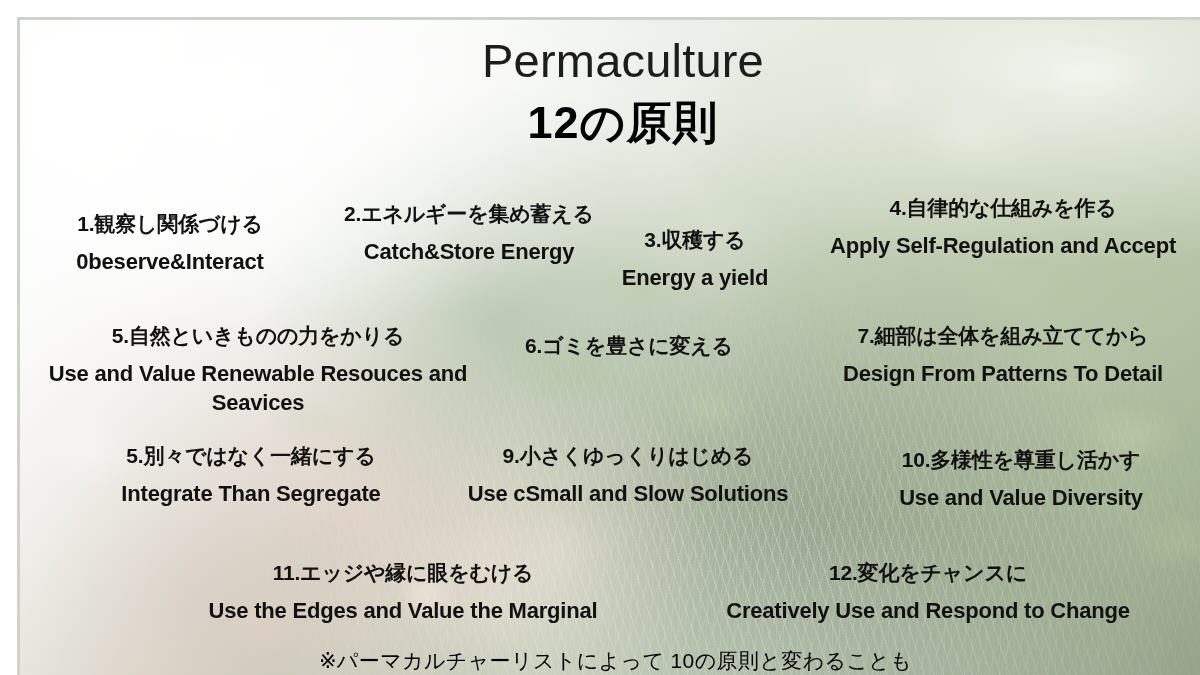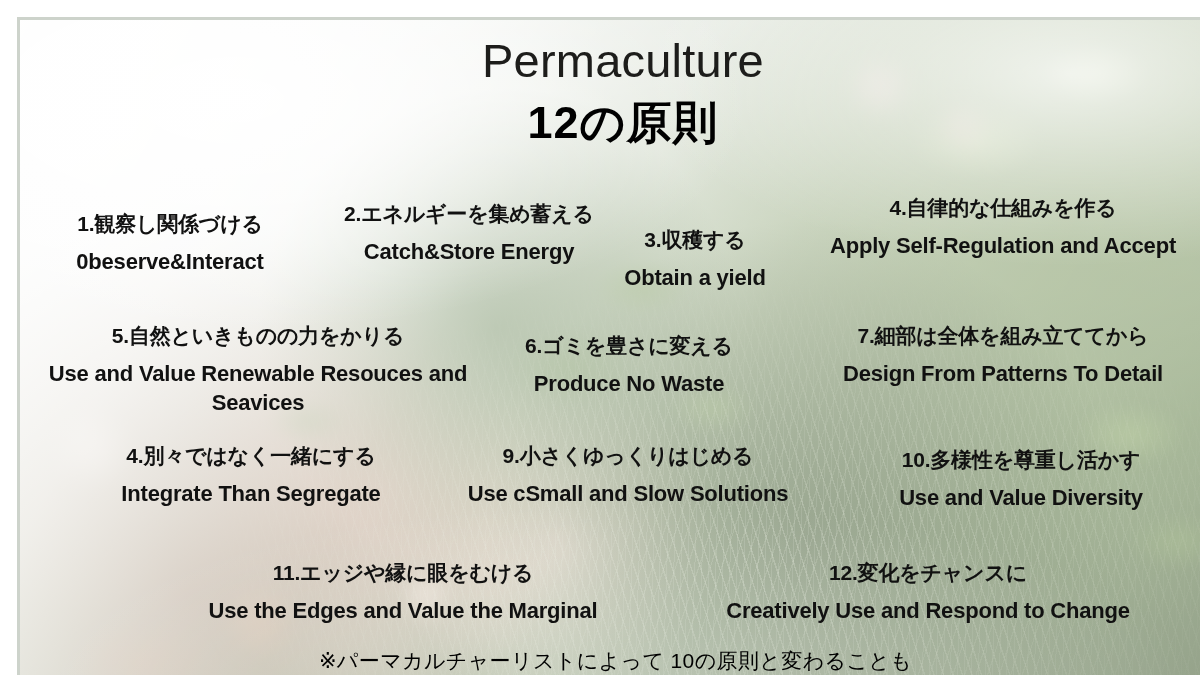--- a/index.html
+++ b/index.html
@@ -164,45 +164,44 @@
       <div class="p-en">0beserve&amp;Interact</div>
     </div>
 
     <div class="principle" id="p2">
       <div class="p-ja">2.エネルギーを集め蓄える</div>
       <div class="p-en">Catch&amp;Store Energy</div>
     </div>
 
     <div class="principle" id="p3">
       <div class="p-ja">3.収穫する</div>
-      <div class="p-en">Obtain a yield</div>
+      <div class="p-en">Energy a yield</div>
     </div>
 
     <div class="principle" id="p4">
       <div class="p-ja">4.自律的な仕組みを作る</div>
       <div class="p-en">Apply Self-Regulation and Accept</div>
     </div>
 
     <div class="principle" id="p5">
       <div class="p-ja">5.自然といきものの力をかりる</div>
       <div class="p-en wrap">Use and Value Renewable Resouces and Seavices</div>
     </div>
 
     <div class="principle" id="p6">
       <div class="p-ja">6.ゴミを豊さに変える</div>
-      <div class="p-en">Produce No Waste</div>
     </div>
 
     <div class="principle" id="p7">
       <div class="p-ja">7.細部は全体を組み立ててから</div>
       <div class="p-en">Design From Patterns To Detail</div>
     </div>
 
     <div class="principle" id="p8">
-      <div class="p-ja">4.別々ではなく一緒にする</div>
+      <div class="p-ja">5.別々ではなく一緒にする</div>
       <div class="p-en">Integrate Than Segregate</div>
     </div>
 
     <div class="principle" id="p9">
       <div class="p-ja">9.小さくゆっくりはじめる</div>
       <div class="p-en">Use cSmall and Slow Solutions</div>
     </div>
 
     <div class="principle" id="p10">
       <div class="p-ja">10.多様性を尊重し活かす</div>

